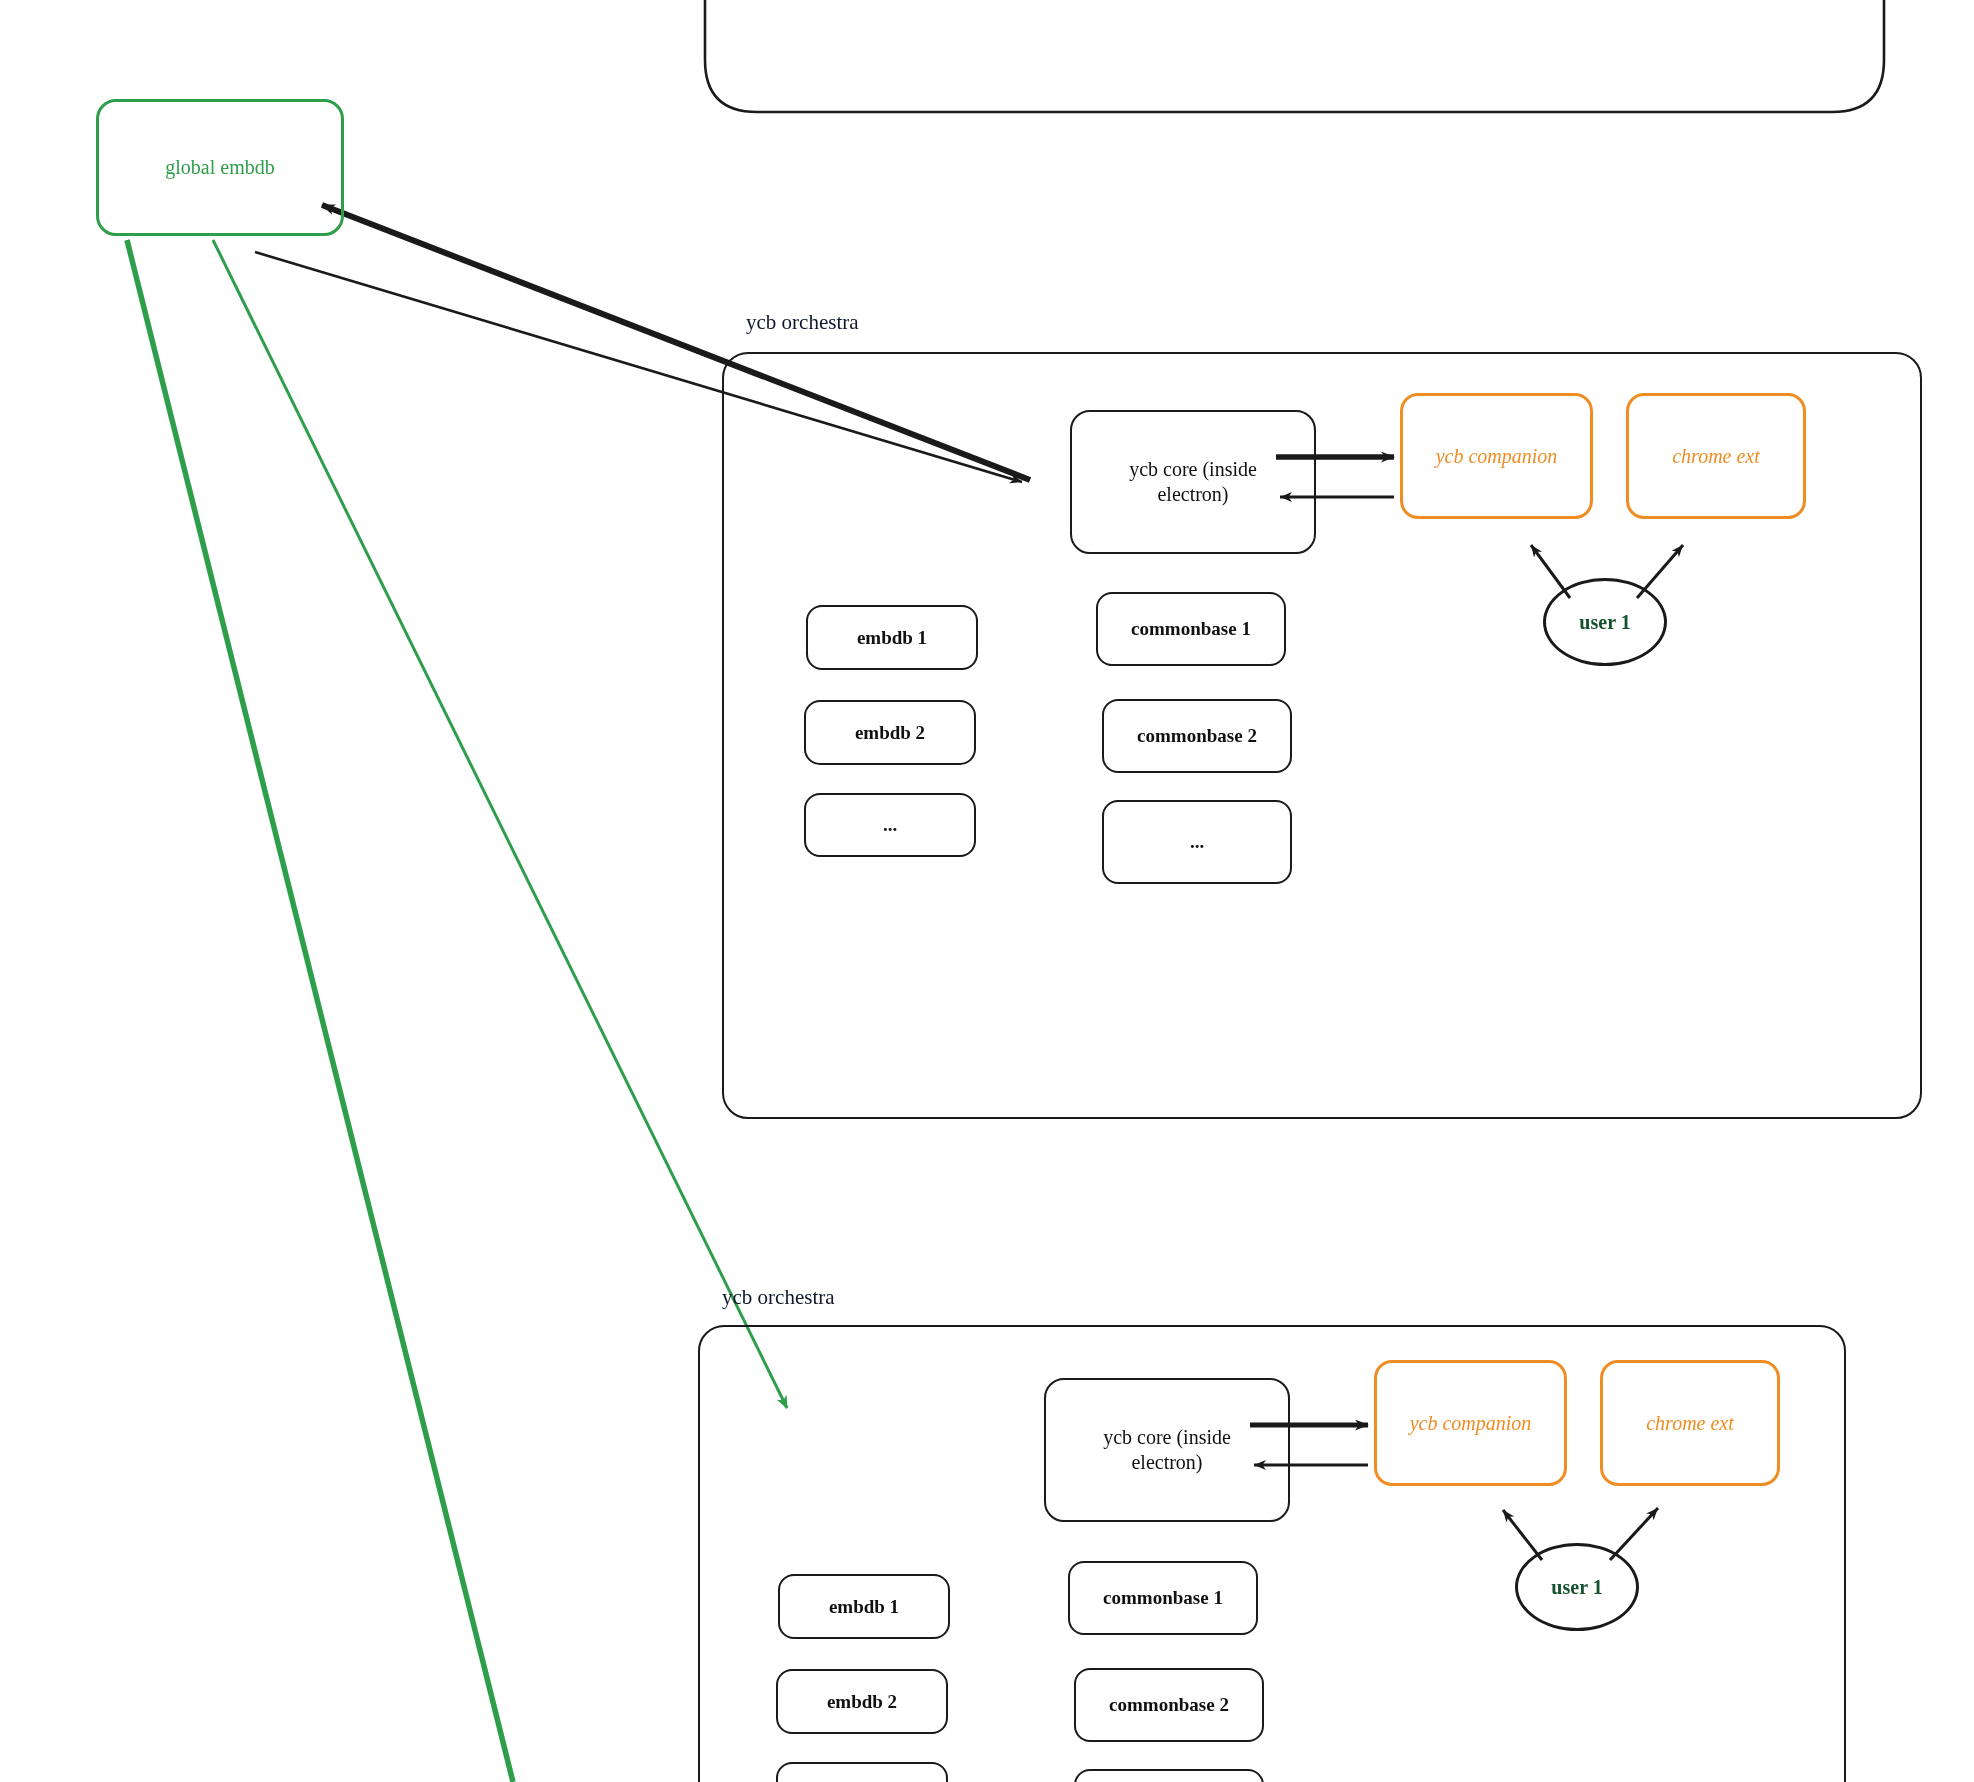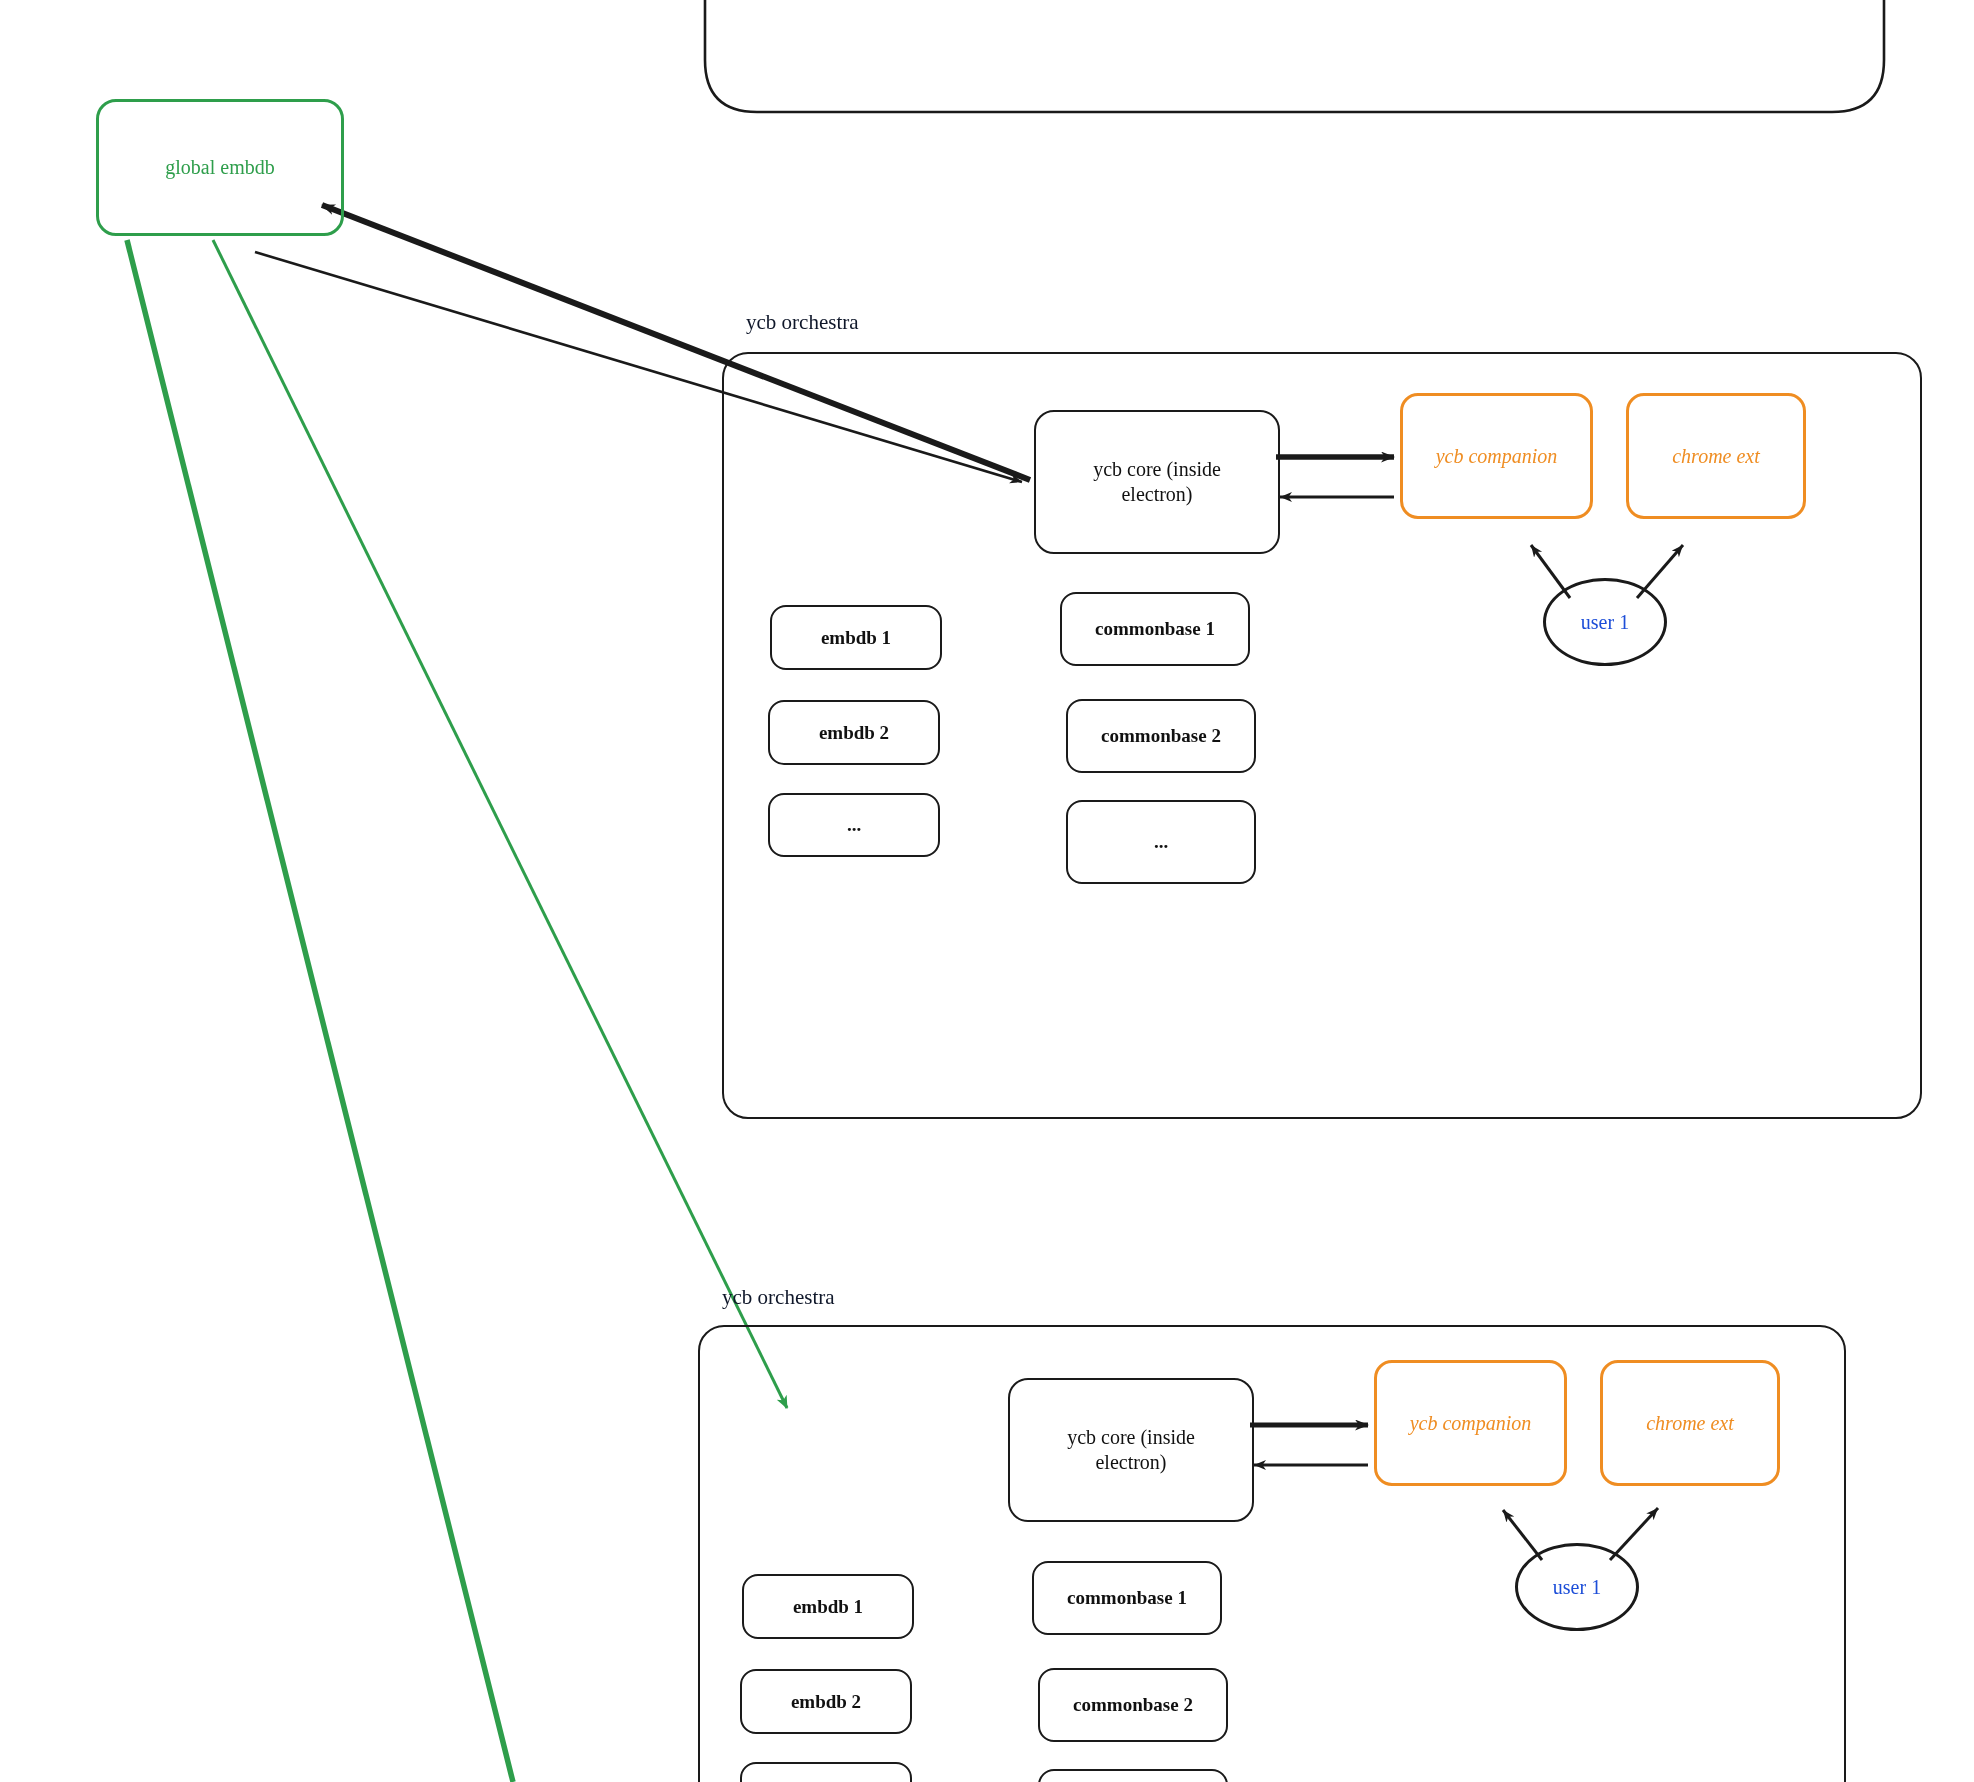--- a/index.html
+++ b/index.html
@@ -32,20 +32,21 @@
     align-items: center;
     justify-content: center;
     text-align: center;
     line-height: 1.25;
     background: transparent;
   }
   .rbox {
     border: 2.5px solid #1a1a1a;
     border-radius: 16px;
     color: #111111;
+    margin-left: 36px;
   }
   .rbox-thin {
     border-width: 2px;
     font-weight: bold;
   }
   .container-box {
     position: absolute;
     box-sizing: border-box;
     border: 2.5px solid #1a1a1a;
     border-radius: 26px;
@@ -59,21 +60,22 @@
   }
   .green {
     border: 3.5px solid #2e9e4b;
     border-radius: 20px;
     color: #2e9e4b;
     margin-left: 36px;
   }
   .ellipse {
     border: 3px solid #1a1a1a;
     border-radius: 50%;
-    color: #1d4ed8;
+    color: #14532d;
+    font-weight: bold;
   }
   .caption {
     position: absolute;
     color: #0f172a;
     white-space: nowrap;
   }
   .lbl {
     display: block;
     white-space: pre-line;
   }

